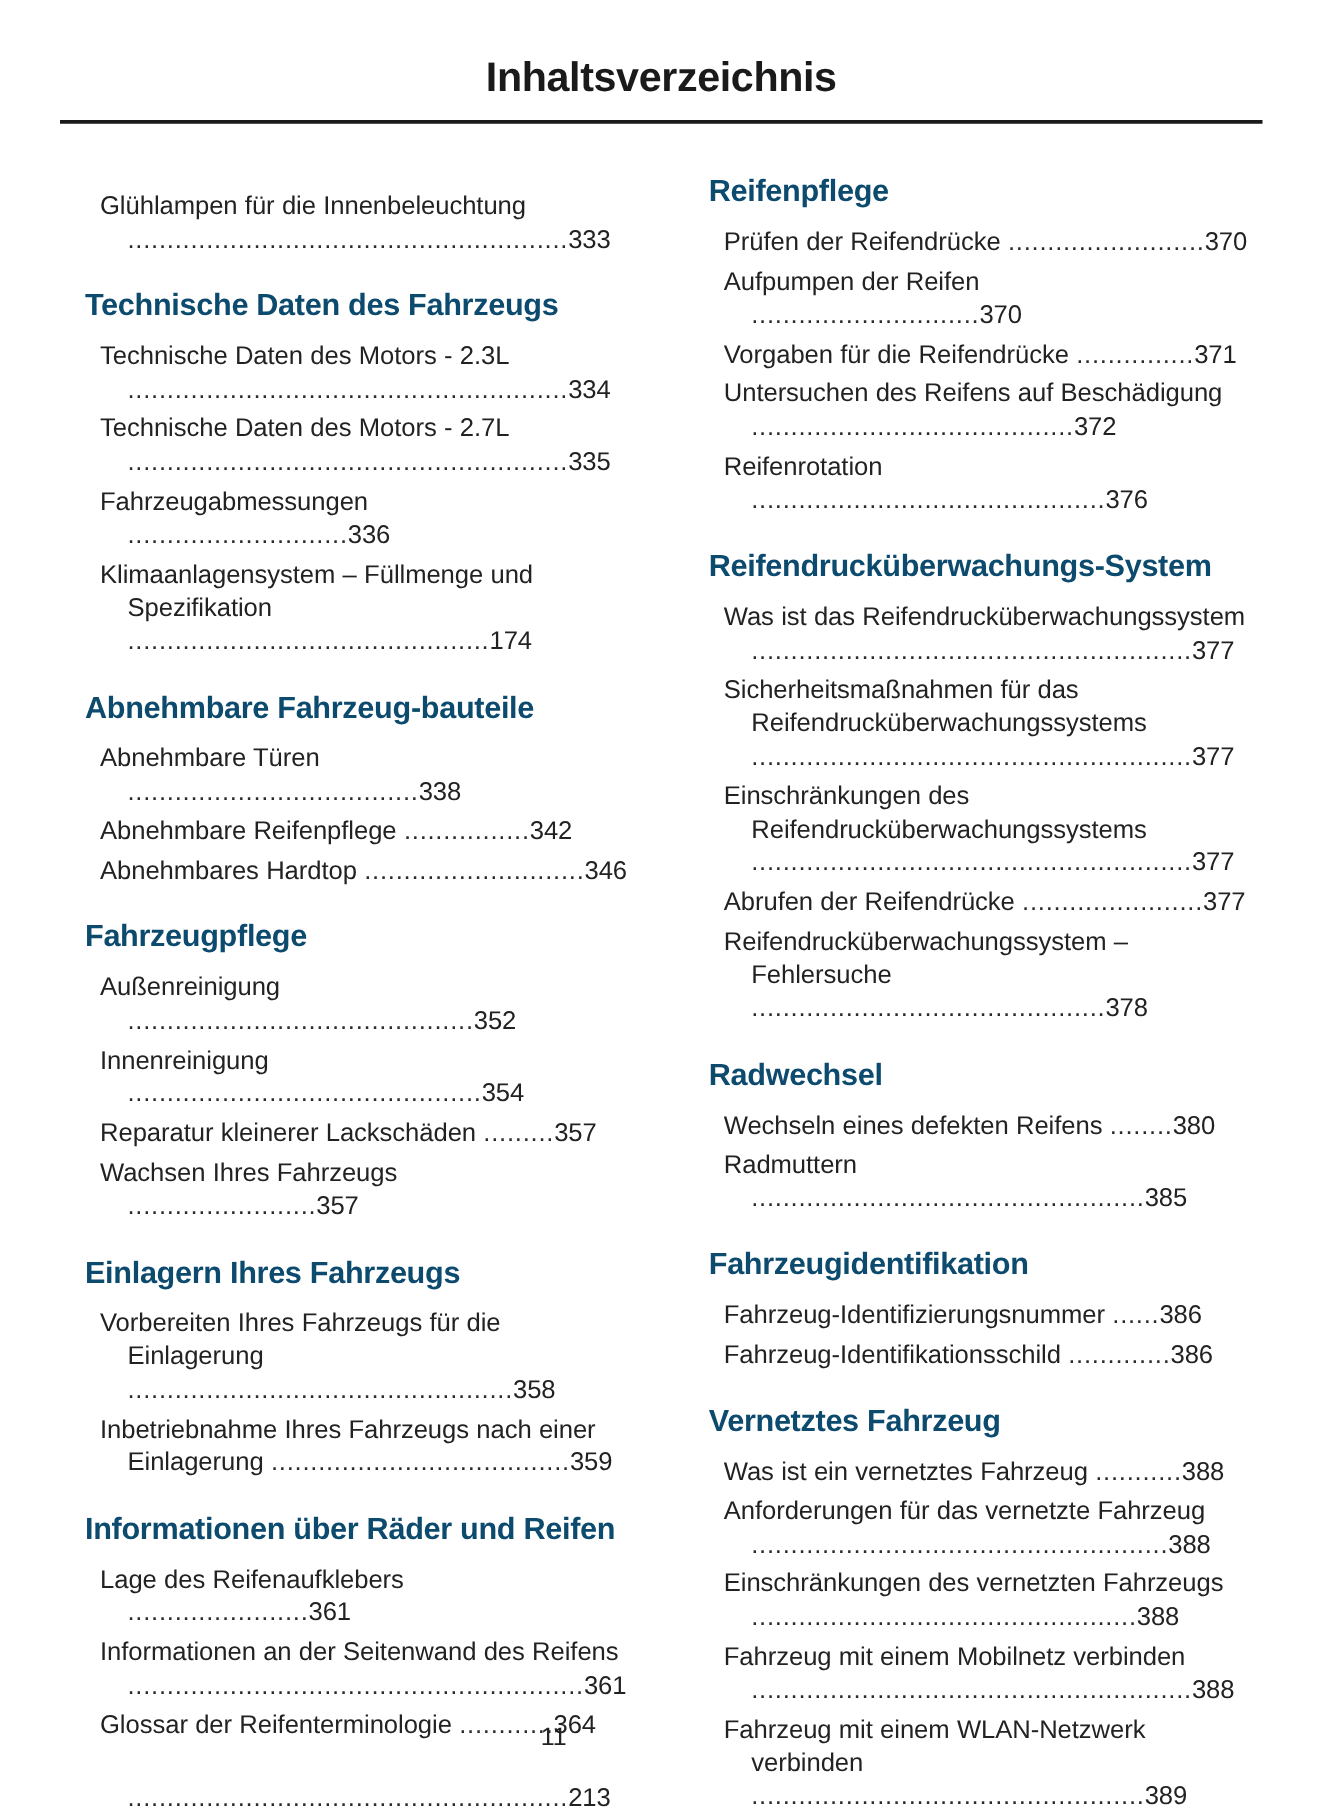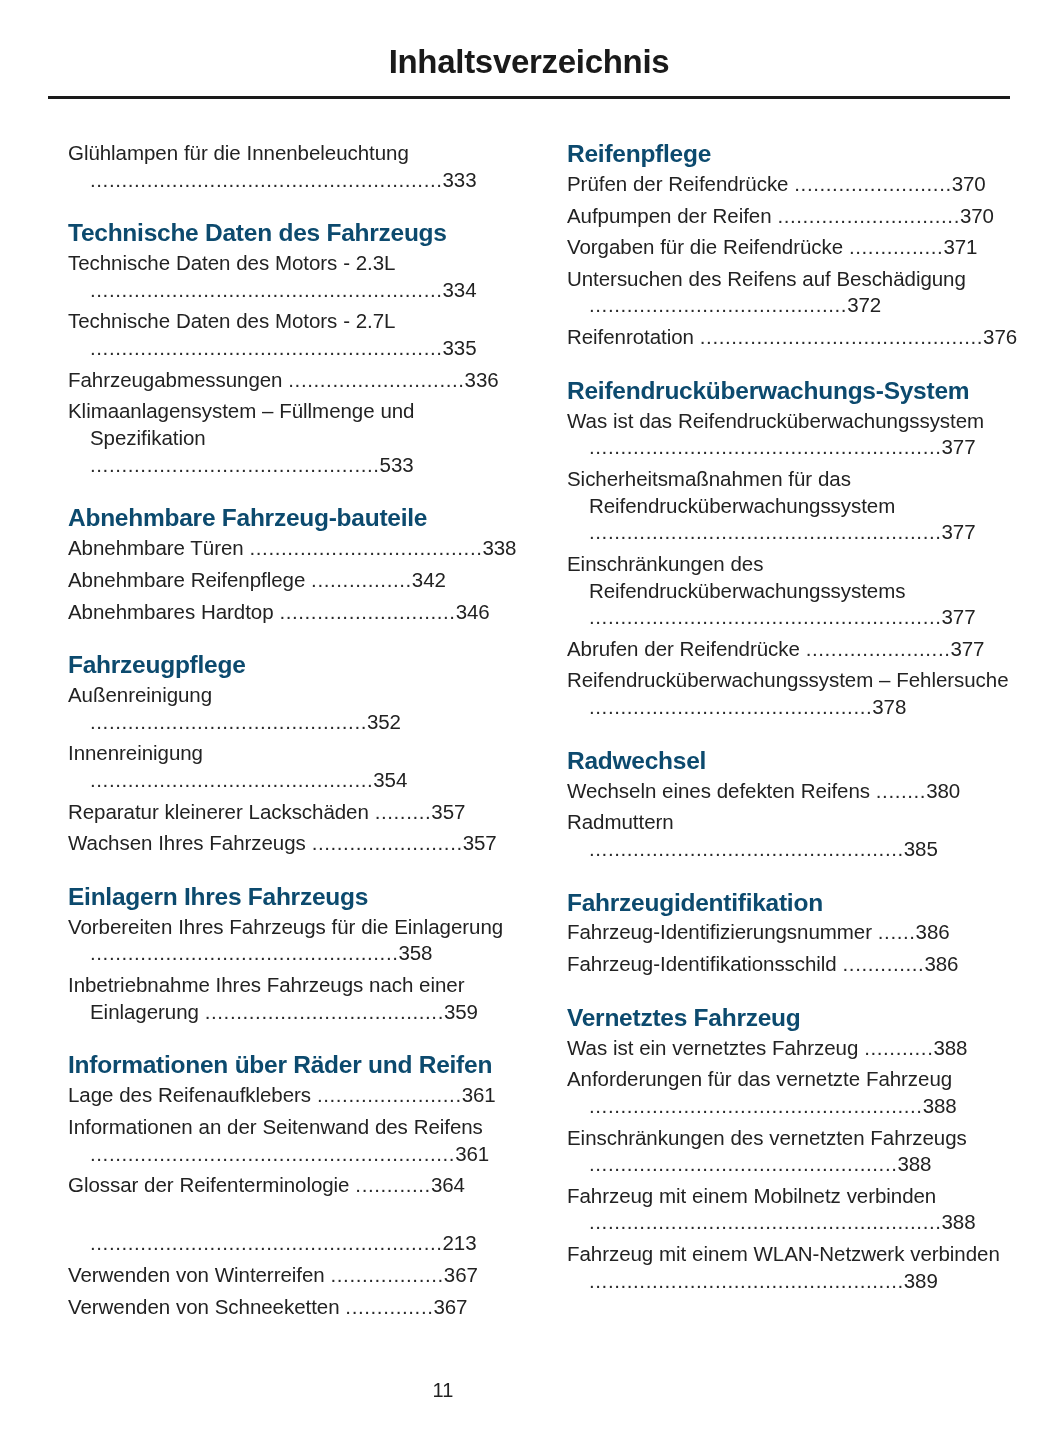--- a/index.html
+++ b/index.html
@@ -69,21 +69,21 @@
     padding-left: 22px;
     text-indent: -22px;
   }
   .section-block + .section-block {
     margin-top: 26px;
   }
 
   
   .entry-list {
     list-style: none;
-    margin: 0;
+    margin: 12px;
     padding: 0;
   }
   .entry {
     font-size: 20.5px;
     line-height: 1.30;
     font-weight: 400;
     color: #222222;
     margin: 0 0 5px 0;
     padding-left: 22px;
     text-indent: -22px;
@@ -125,21 +125,21 @@
           <ul class="entry-list">
             <li class="entry"><span>Glühlampen für die Innenbeleuchtung</span><br><span class="leader">........................................................</span><span class="pg">333</span></li>
           </ul>
         </div>
         <div class="section-block">
           <div class="section-heading">Technische Daten des Fahrzeugs</div>
           <ul class="entry-list">
             <li class="entry"><span>Technische Daten des Motors - 2.3L</span><br><span class="leader">........................................................</span><span class="pg">334</span></li>
             <li class="entry"><span>Technische Daten des Motors - 2.7L</span><br><span class="leader">........................................................</span><span class="pg">335</span></li>
             <li class="entry"><span>Fahrzeugabmessungen</span> <span class="leader">............................</span><span class="pg">336</span></li>
-            <li class="entry"><span>Klimaanlagensystem – Füllmenge und Spezifikation</span> <span class="leader">..............................................</span><span class="pg">533</span></li>
+            <li class="entry"><span>Klimaanlagensystem – Füllmenge und Spezifikation</span> <span class="leader">..............................................</span><span class="pg">174</span></li>
           </ul>
         </div>
         <div class="section-block">
           <div class="section-heading">Abnehmbare Fahrzeug-bauteile</div>
           <ul class="entry-list">
             <li class="entry"><span>Abnehmbare Türen</span> <span class="leader">.....................................</span><span class="pg">338</span></li>
             <li class="entry"><span>Abnehmbare Reifenpflege</span> <span class="leader">................</span><span class="pg">342</span></li>
             <li class="entry"><span>Abnehmbares Hardtop</span> <span class="leader">............................</span><span class="pg">346</span></li>
           </ul>
         </div>
@@ -179,21 +179,21 @@
             <li class="entry"><span>Aufpumpen der Reifen</span> <span class="leader">.............................</span><span class="pg">370</span></li>
             <li class="entry"><span>Vorgaben für die Reifendrücke</span> <span class="leader">...............</span><span class="pg">371</span></li>
             <li class="entry"><span>Untersuchen des Reifens auf Beschädigung</span> <span class="leader">.........................................</span><span class="pg">372</span></li>
             <li class="entry"><span>Reifenrotation</span> <span class="leader">.............................................</span><span class="pg">376</span></li>
           </ul>
         </div>
         <div class="section-block">
           <div class="section-heading">Reifendrucküberwachungs-System</div>
           <ul class="entry-list">
             <li class="entry"><span>Was ist das Reifendrucküberwachungssystem</span><br><span class="leader">........................................................</span><span class="pg">377</span></li>
-            <li class="entry"><span>Sicherheitsmaßnahmen für das Reifendrucküberwachungssystem</span><br><span class="leader">........................................................</span><span class="pg">377</span></li>
+            <li class="entry"><span>Sicherheitsmaßnahmen für das Reifendrucküberwachungssystems</span><br><span class="leader">........................................................</span><span class="pg">377</span></li>
             <li class="entry"><span>Einschränkungen des Reifendrucküberwachungssystems</span><br><span class="leader">........................................................</span><span class="pg">377</span></li>
             <li class="entry"><span>Abrufen der Reifendrücke</span> <span class="leader">.......................</span><span class="pg">377</span></li>
             <li class="entry"><span>Reifendrucküberwachungssystem – Fehlersuche</span> <span class="leader">.............................................</span><span class="pg">378</span></li>
           </ul>
         </div>
         <div class="section-block">
           <div class="section-heading">Radwechsel</div>
           <ul class="entry-list">
             <li class="entry"><span>Wechseln eines defekten Reifens</span> <span class="leader">........</span><span class="pg">380</span></li>
             <li class="entry"><span>Radmuttern</span> <span class="leader">..................................................</span><span class="pg">385</span></li>

